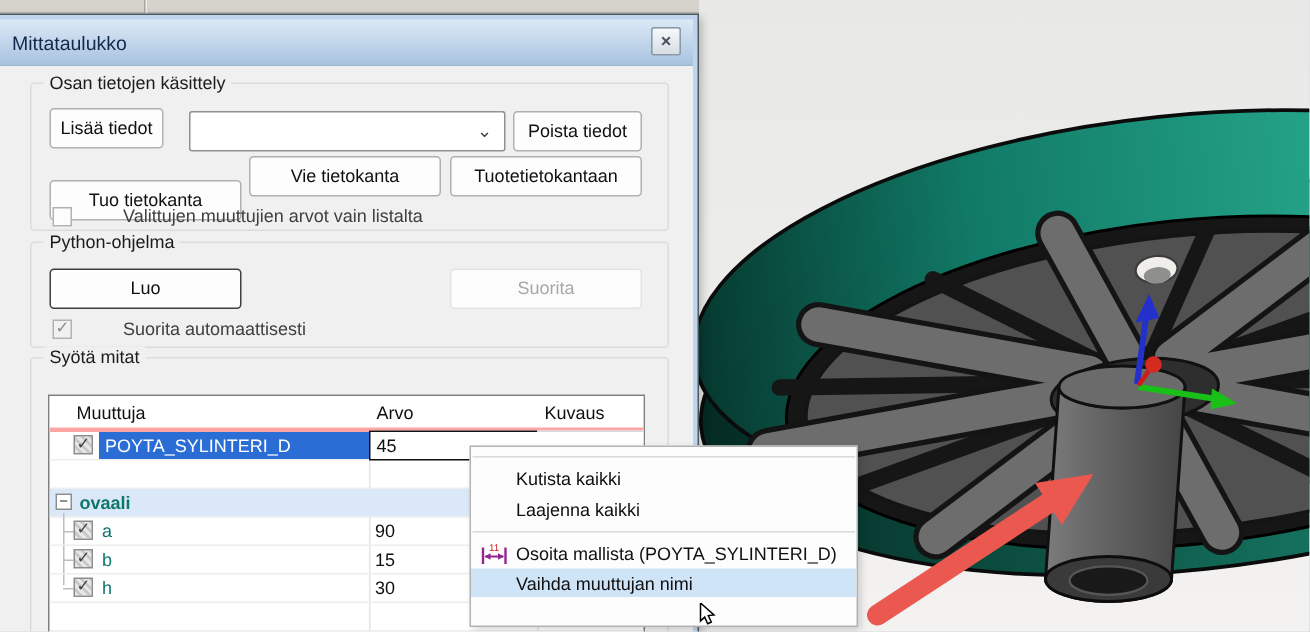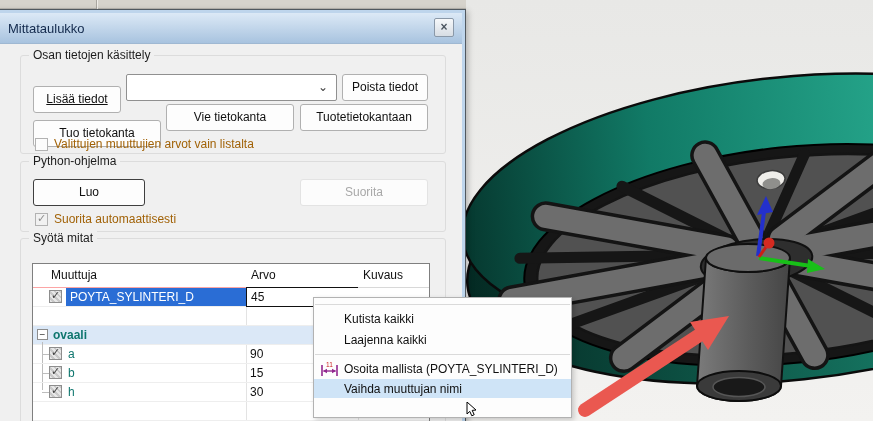--- a/index.html
+++ b/index.html
@@ -41,29 +41,29 @@
   .combo { position:absolute; height:27px; background:#fff; border:1px solid #909090;
     border-radius:2px; }
   .combo .chev { position:absolute; right:8px; top:5px; font-size:12px; color:#404040; }
 
   .cbrow { position:absolute; display:flex; align-items:center; gap:6px; }
   .cbbox { width:13px; height:13px; border:1px solid #b2b2b2; background:#fcfcfc;
     display:inline-block; flex:0 0 13px; position:relative; }
   .cbbox.checked-gray { background:#f1f1f1; }
   .cbbox.checked-gray::after { content:"✓"; position:absolute; left:1px; top:-2px;
     font-size:11px; color:#8d8d8d; }
-  .cblabel { font-size:12px; color:#a16207; white-space:nowrap; }
+  .cblabel { font-size:12px; color:#404040; white-space:nowrap;margin-left:28px; }
 
   
   #mtable { position:absolute; left:11px; top:24px; width:398px; height:164px;
     background:#fff; border:1px solid #7f7f7f; overflow:hidden; }
   .colline { position:absolute; top:0; bottom:0; width:1px; background:#e3e3e3; }
   .trow { position:absolute; left:0; width:100%; height:19px; border-bottom:1px solid #eeeeee; }
   #thead { position:absolute; left:0; top:0; width:100%; height:24px;
-    border-bottom:1px solid #fca5a5; background:#fff; }
+    border-bottom:3px solid #fca5a5; background:#fff; }
   #thead .hcell { position:absolute; top:4px; font-size:12px; color:#101010; }
   .cell-val { position:absolute; left:217px; top:2px; font-size:12px; color:#101010; }
   .tname { position:absolute; top:2px; font-size:12px; color:#0f766e; white-space:nowrap; }
   .tree-cb { position:absolute; width:13px; height:13px; top:2px;
     border:1px solid #8d8d8d;
     background:repeating-linear-gradient(45deg,#e7e7e7 0 2px,#c9c9c9 2px 4px); }
   .tree-cb::after { content:"✓"; position:absolute; left:1px; top:-2px;
     font-size:11px; color:#3f3f3f; }
   .sel-name { position:absolute; left:33px; top:0; width:180px; height:18px;
     background:#2a6dd5; color:#fff; font-size:12px; padding:2px 0 0 4px; white-space:nowrap; }
@@ -198,38 +198,38 @@
 
 <div id="dialog">
   <div id="titlebar">
     <span id="title-text">Mittataulukko</span>
     <div id="close-btn">×</div>
   </div>
   <div id="dlg-content">
 
     <div class="groupbox" style="left:21px; top:11px; width:426px; height:99px;">
       <span class="grouplabel">Osan tietojen käsittely</span>
-      <div class="btn" style="left:12px; top:30px; width:88px;text-decoration:underline;">Lisää tiedot</div>
+      <div class="btn" style="left:12px; top:16px; width:76px;">Lisää tiedot</div>
       <div class="combo" style="left:105px; top:18px; width:211px;">
         <span></span>
         <span class="chev">⌄</span>
       </div>
       <div class="btn" style="left:321px; top:18px; width:86px;">Poista tiedot</div>
       <div class="btn" style="left:12px; top:64px; width:128px;">Tuo tietokanta</div>
       <div class="btn" style="left:145px; top:48px; width:128px;">Vie tietokanta</div>
       <div class="btn" style="left:279px; top:48px; width:128px;">Tuotetietokantaan</div>
       <div class="cbrow" style="left:14px; top:81px;">
         <span class="cbbox"></span>
         <span class="cblabel">Valittujen muuttujien arvot vain listalta</span>
       </div>
     </div>
 
     <div class="groupbox" style="left:21px; top:117px; width:426px; height:71px;">
       <span class="grouplabel">Python-ohjelma</span>
-      <div class="btn default" style="left:12px; top:17px; width:112px;">Luo</div>
+      <div class="btn default" style="left:12px; top:17px; width:128px;">Luo</div>
       <div class="btn disabled" style="left:279px; top:17px; width:128px;">Suorita</div>
       <div class="cbrow" style="left:14px; top:50px;">
         <span class="cbbox checked-gray"></span>
         <span class="cblabel">Suorita automaattisesti</span>
       </div>
     </div>
 
     <div class="groupbox" style="left:21px; top:194px; width:426px; height:230px;">
       <span class="grouplabel">Syötä mitat</span>
 

